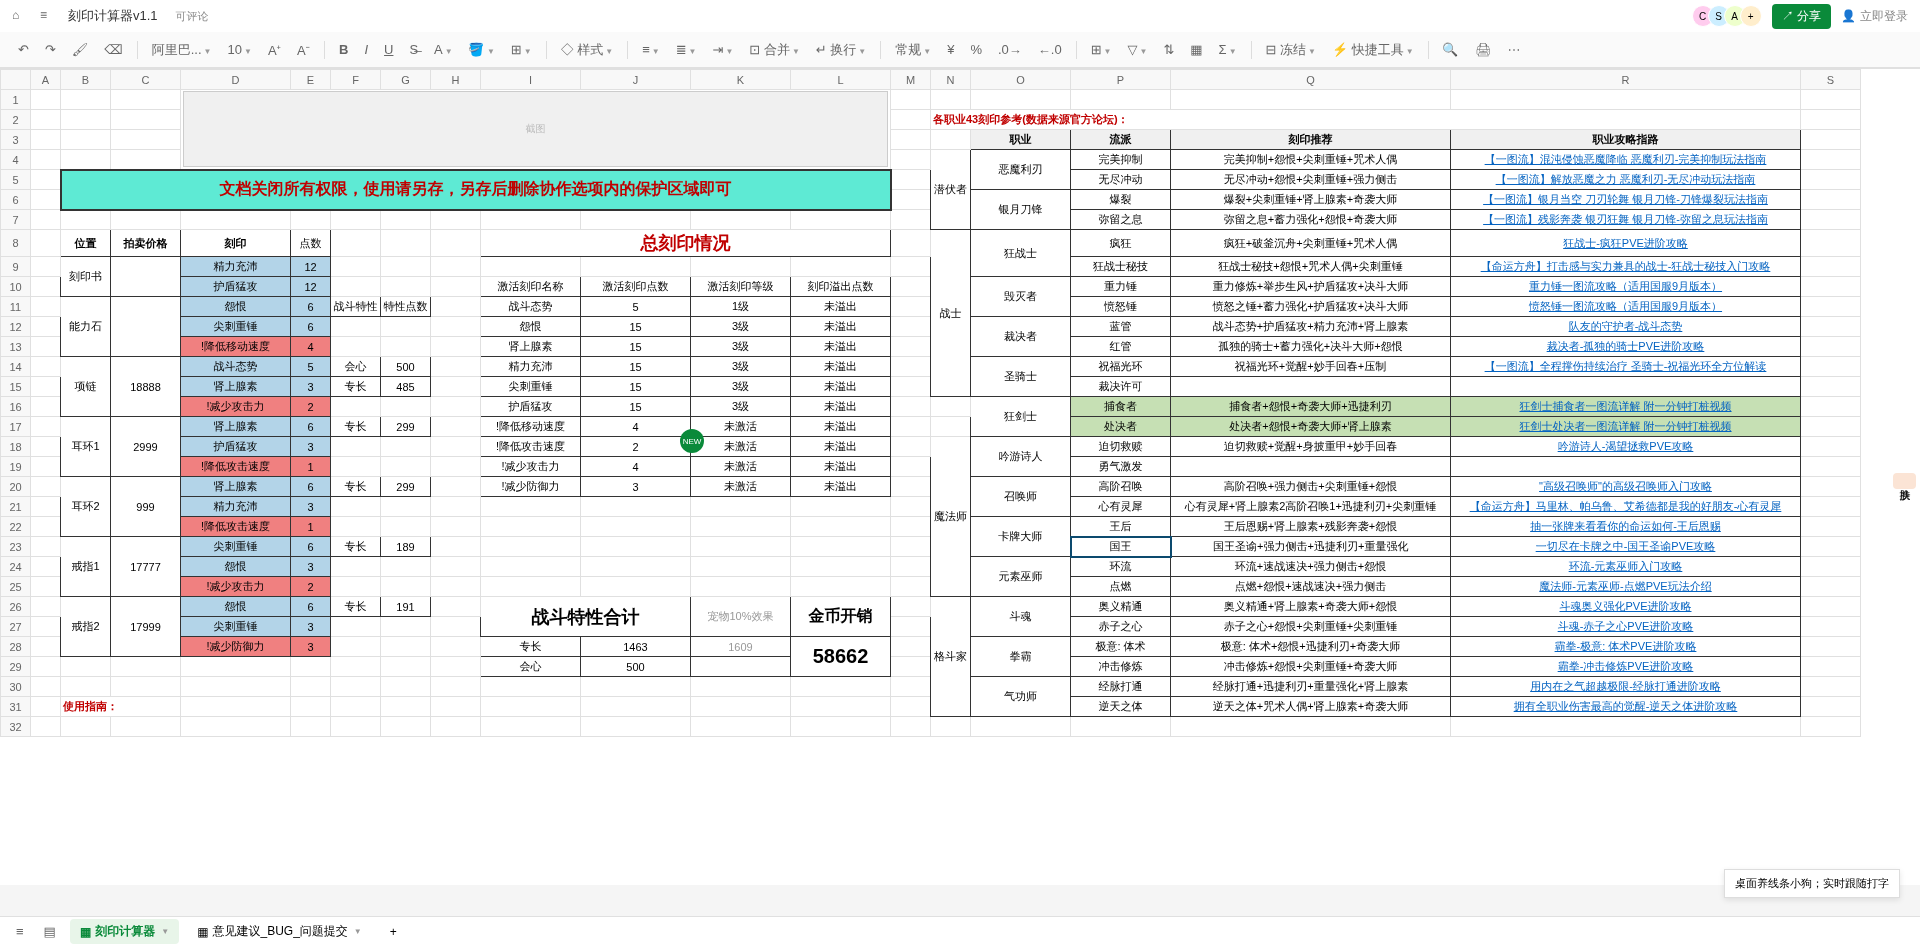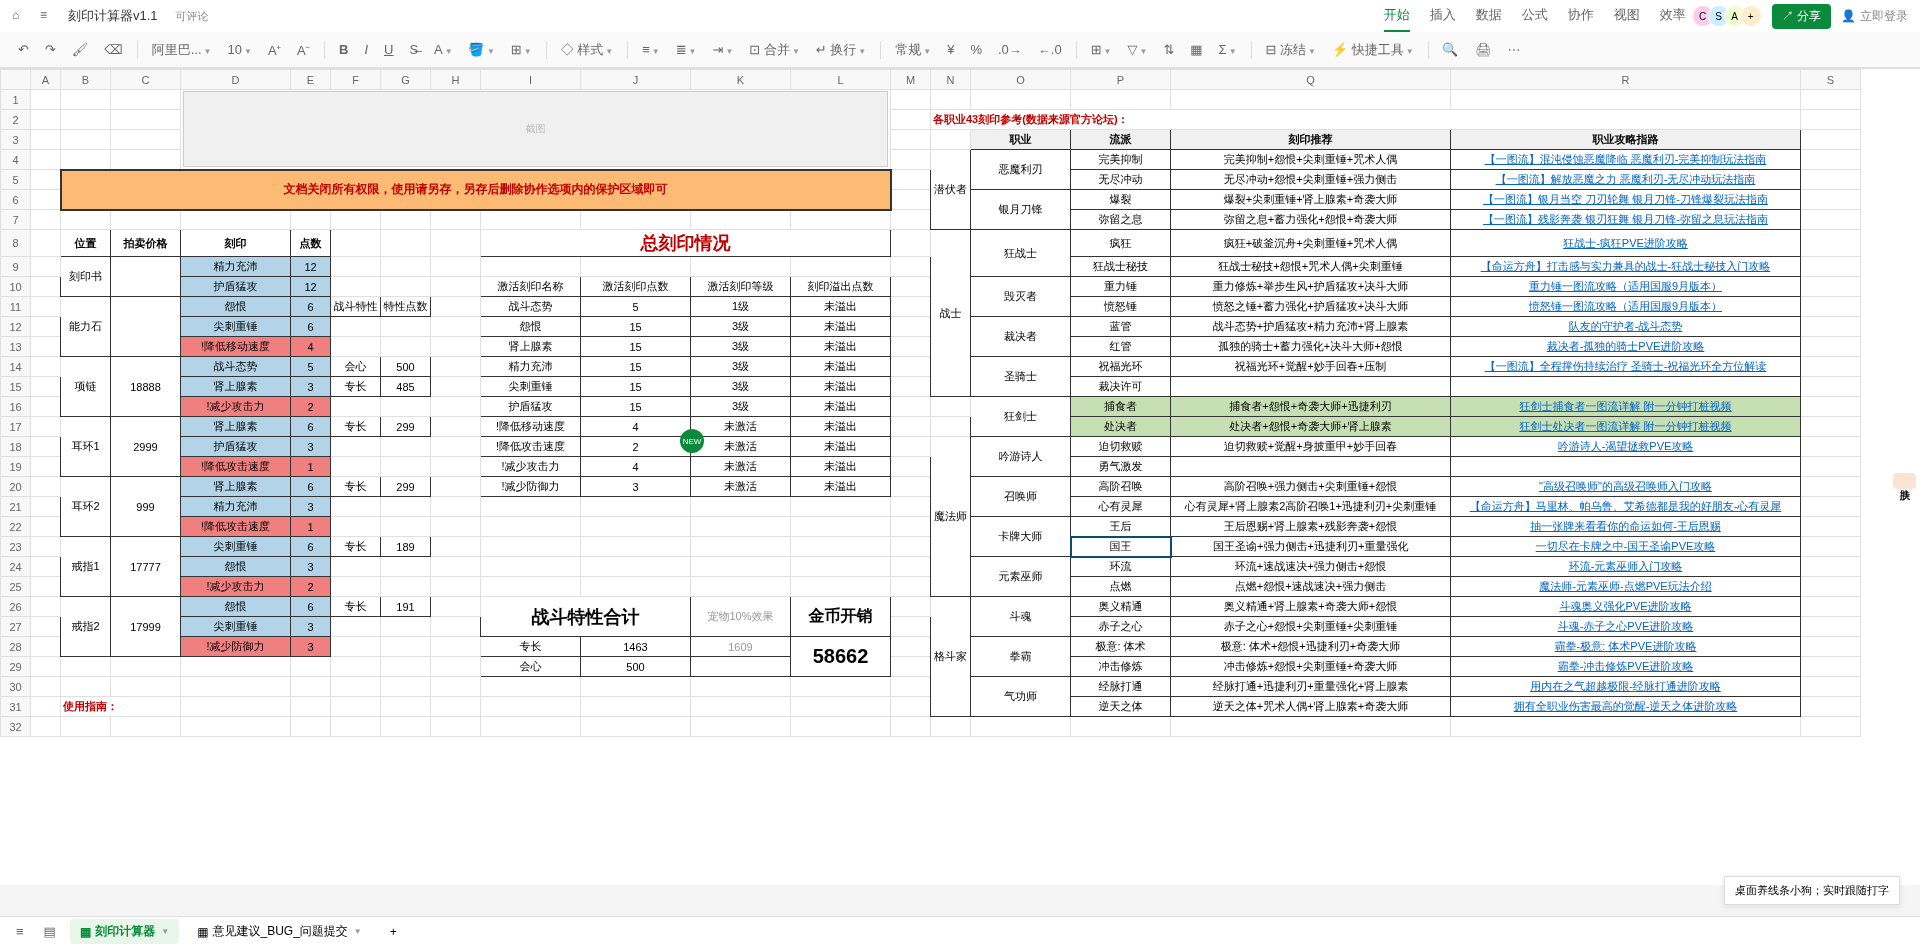--- a/index.html
+++ b/index.html
@@ -33,43 +33,34 @@
 .bg-blue { background: #b3d4e8; } .bg-red { background: #f08080; color: #000; }
 .bg-green { background: #c6e0b4; }
 .red-text { color: #c00000; font-weight: bold; }
 .blue-link { color: #0563c1; text-decoration: underline; cursor: pointer; }
 .img-placeholder { background: #f0f0f0; border: 1px solid #ccc; display: flex; align-items: center; justify-content: center; color: #bbb; font-size: 10px; }
 .new-badge { position: absolute; background: #0a8a3a; color: #fff; border-radius: 50%; width: 24px; height: 24px; font-size: 8px; display: flex; align-items: center; justify-content: center; }
 .statusbar { position: fixed; bottom: 0; left: 0; right: 0; height: 30px; background: #fff; border-top: 1px solid #e0e0e0; display: flex; align-items: center; padding: 0 10px; gap: 8px; }
 .sheet-tab { padding: 4px 10px; font-size: 12px; display: flex; align-items: center; gap: 4px; cursor: pointer; border-radius: 4px; }
 .sheet-tab.active { background: #e8f5e9; color: #0a8a3a; font-weight: bold; }
 .float-pet { position: fixed; bottom: 40px; right: 20px; }
-.pet-tip { background: #fff; border: 1px solid #ddd; border-radius: 0; padding: 6px 10px; font-size: 11px; margin-bottom: 1px; box-shadow: 0 2px 6px rgba(0,0,0,0.1); }
+.pet-tip { background: #fff; border: 1px solid #ddd; border-radius: 0; padding: 6px 10px; font-size: 11px; margin-bottom: 8px; box-shadow: 0 2px 6px rgba(0,0,0,0.1); }
 .pet-img { width: 100px; height: 80px; background: linear-gradient(45deg,#f8c,#fd7,#8cf); border-radius: 8px; display: flex; align-items: center; justify-content: center; font-size: 10px; }
 .switch-btn { position: fixed; right: 4px; top: 50%; background: #fbe4d5; padding: 8px 4px; font-size: 11px; writing-mode: vertical-lr; border-radius: 4px; cursor: pointer; }
 </style>
 </head>
 <body>
 
 <div class="header">
   <div class="titlebar">
     <div class="titlebar-left">
       <span class="icon-btn">⌂</span>
       <span class="icon-btn">≡</span>
       <span class="doc-title">刻印计算器v1.1</span>
       <span class="comment-tag">可评论</span>
-    </div>
-    <div class="menu-tabs">
-      <span class="menu-tab active">开始</span>
-      <span class="menu-tab">插入</span>
-      <span class="menu-tab">数据</span>
-      <span class="menu-tab">公式</span>
-      <span class="menu-tab">协作</span>
-      <span class="menu-tab">视图</span>
-      <span class="menu-tab">效率</span>
     </div>
     <div class="titlebar-right">
       <div class="avatars">
         <div class="avatar" style="background:#fce">C</div>
         <div class="avatar" style="background:#cef">S</div>
         <div class="avatar" style="background:#efc">A</div>
         <div class="avatar" style="background:#fec">+</div>
       </div>
       <span class="share-btn">↗ <span>分享</span></span>
       <span class="login-btn">👤 <span>立即登录</span></span>
@@ -195,21 +186,21 @@
           <td class="" rowspan="4" colspan="1" style="border:1px solid #333;writing-mode:horizontal-tb">潜伏者</td>
           <td class="" rowspan="2" colspan="1" style="border:1px solid #333">恶魔利刃</td>
           <td class="" rowspan="1" colspan="1" style="border:1px solid #333">完美抑制</td>
           <td class="" rowspan="1" colspan="1" style="border:1px solid #333">完美抑制+怨恨+尖刺重锤+咒术人偶</td>
           <td class="" rowspan="1" colspan="1" style="border:1px solid #333"><span class="blue-link">【一图流】混沌侵蚀恶魔降临 恶魔利刃-完美抑制玩法指南</span></td>
           <td></td>
         </tr>
         <tr>
           <th class="row-h">5</th>
           <td></td>
-          <td class="red-text" rowspan="2" colspan="11" style="font-size:12px;border:2px solid #333;background:#fdba74">文档关闭所有权限，使用请另存，另存后删除协作选项内的保护区域即可</td>
+          <td class="red-text" rowspan="2" colspan="11" style="font-size:16px;border:2px solid #333;background:#5eead4">文档关闭所有权限，使用请另存，另存后删除协作选项内的保护区域即可</td>
           <td></td>
           <td class="" rowspan="1" colspan="1" style="border:1px solid #333">无尽冲动</td>
           <td class="" rowspan="1" colspan="1" style="border:1px solid #333">无尽冲动+怨恨+尖刺重锤+强力侧击</td>
           <td class="" rowspan="1" colspan="1" style="border:1px solid #333"><span class="blue-link">【一图流】解放恶魔之力 恶魔利刃-无尽冲动玩法指南</span></td>
           <td></td>
         </tr>
         <tr>
           <th class="row-h">6</th>
           <td></td>
           <td></td>
@@ -238,21 +229,21 @@
           <td class="" rowspan="1" colspan="1" style="border:1px solid #333">弥留之息+蓄力强化+怨恨+奇袭大师</td>
           <td class="" rowspan="1" colspan="1" style="border:1px solid #333"><span class="blue-link">【一图流】残影奔袭 银刃狂舞 银月刀锋-弥留之息玩法指南</span></td>
           <td></td>
         </tr>
         <tr>
           <th class="row-h">8</th>
           <td></td>
           <td class="" rowspan="1" colspan="1" style="border:1px solid #333;font-weight:bold">位置</td>
           <td class="" rowspan="1" colspan="1" style="border:1px solid #333;font-weight:bold">拍卖价格</td>
           <td class="" rowspan="1" colspan="1" style="border:1px solid #333;font-weight:bold">刻印</td>
-          <td class="" rowspan="1" colspan="1" style="border:1px solid #333;font-weight:bold">点数</td>
+          <td class="" rowspan="1" colspan="1" style="border:1px solid #333;font-weight:normal">点数</td>
           <td></td>
           <td></td>
           <td></td>
           <td class="red-text" rowspan="1" colspan="4" style="font-size:18px;border:1px solid #333">总刻印情况</td>
           <td></td>
           <td class="" rowspan="8" colspan="1" style="border:1px solid #333;writing-mode:horizontal-tb">战士</td>
           <td class="" rowspan="2" colspan="1" style="border:1px solid #333">狂战士</td>
           <td class="" rowspan="1" colspan="1" style="border:1px solid #333">疯狂</td>
           <td class="" rowspan="1" colspan="1" style="border:1px solid #333">疯狂+破釜沉舟+尖刺重锤+咒术人偶</td>
           <td class="" rowspan="1" colspan="1" style="border:1px solid #333"><span class="blue-link">狂战士-疯狂PVE进阶攻略</span></td>

